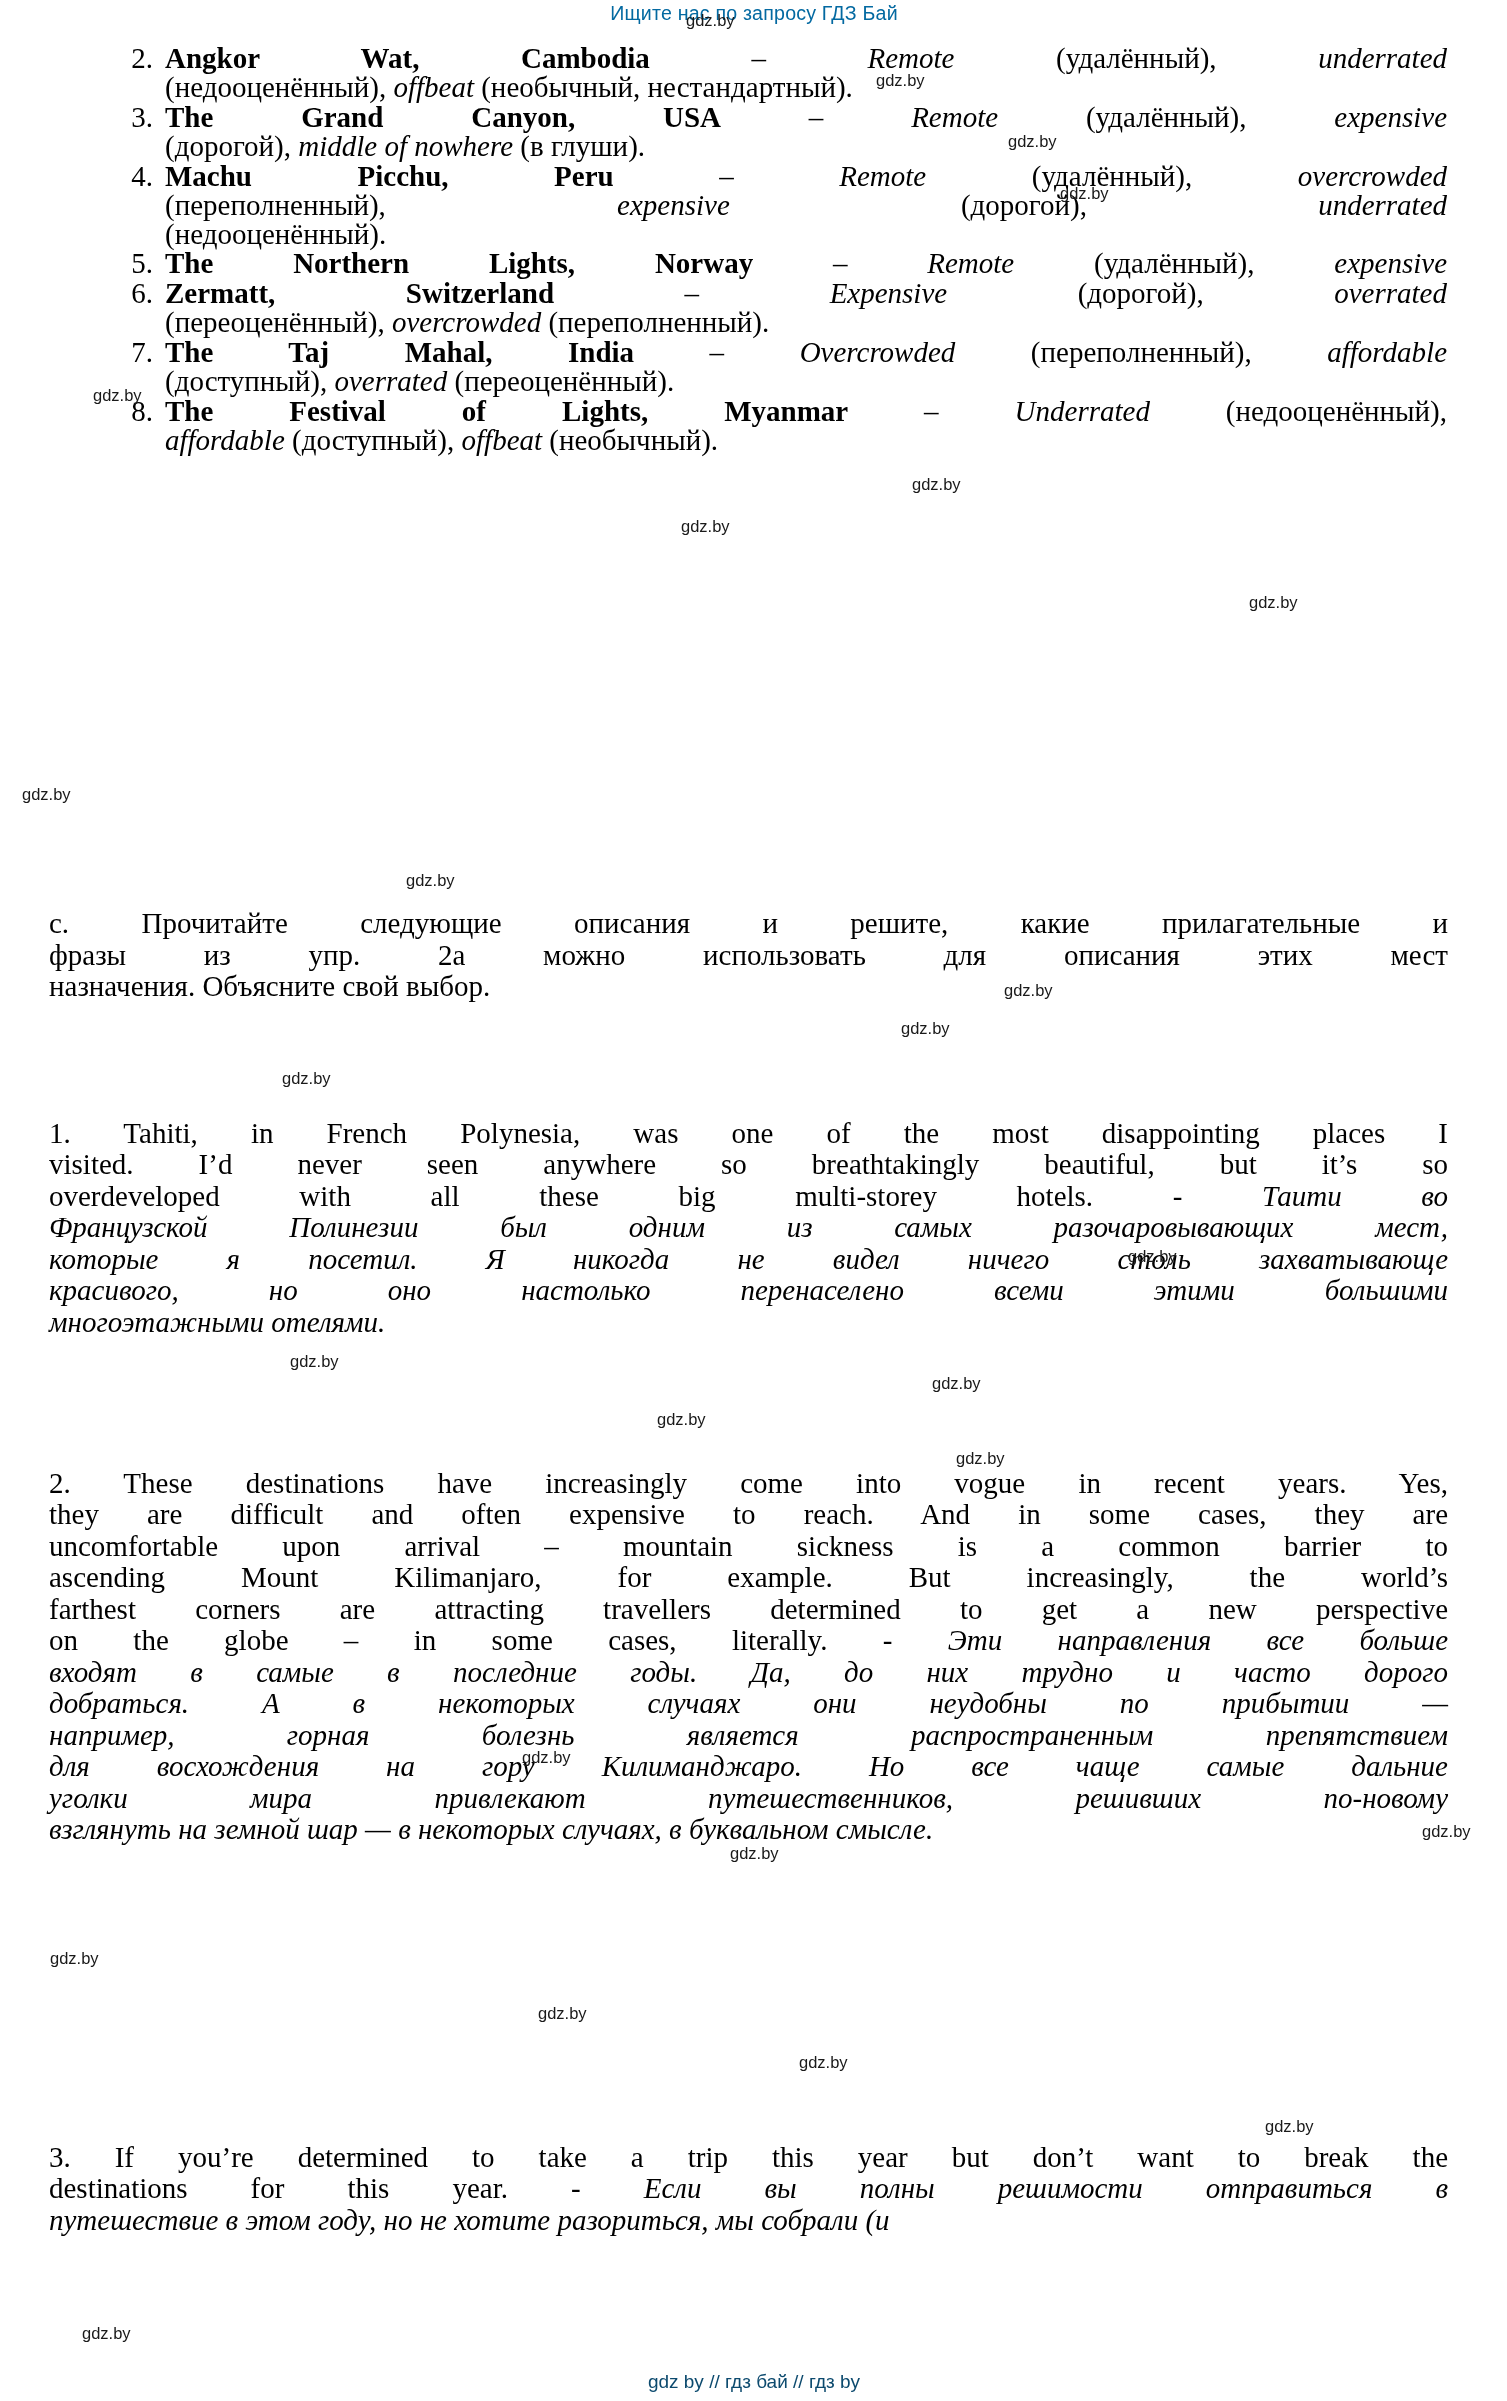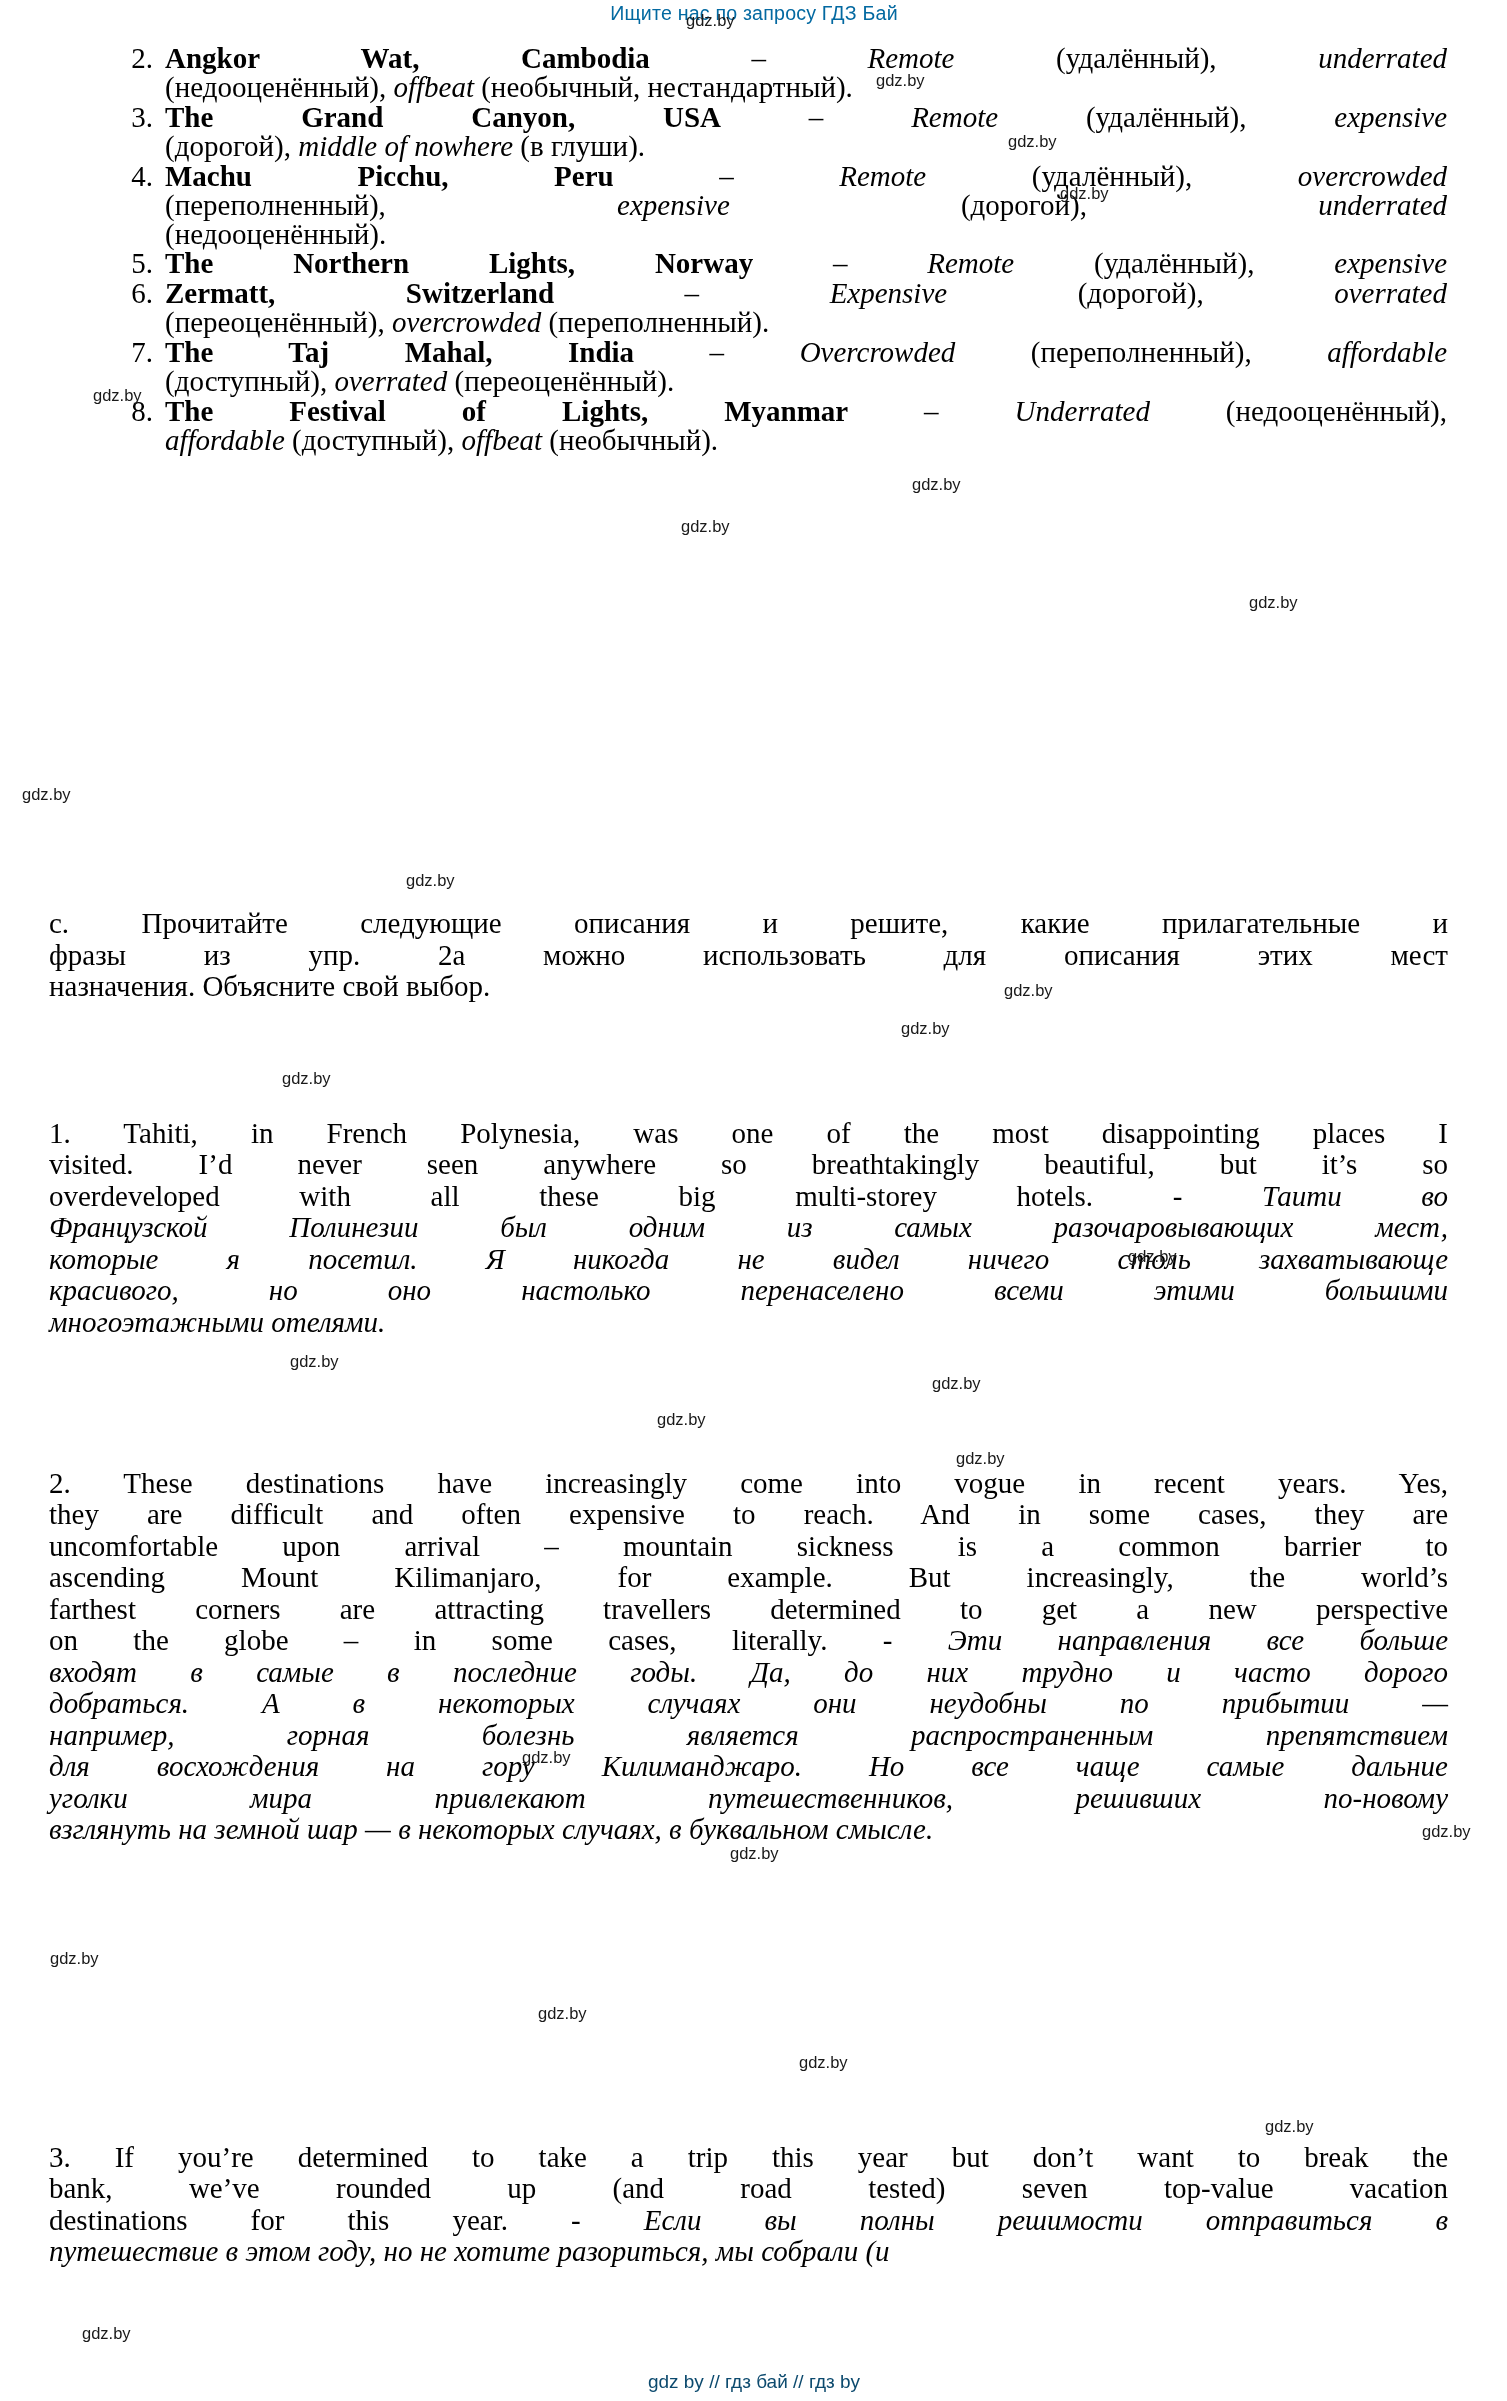--- a/index.html
+++ b/index.html
@@ -239,21 +239,20 @@
     <span class="ln"><i>входят в самые в последние годы. Да, до них трудно и часто дорого</i></span>
     <span class="ln"><i>добраться. А в некоторых случаях они неудобны по прибытии —</i></span>
     <span class="ln"><i>например, горная болезнь является распространенным препятствием</i></span>
     <span class="ln"><i>для восхождения на гору Килиманджаро. Но все чаще самые дальние</i></span>
     <span class="ln"><i>уголки мира привлекают путешественников, решивших по-новому</i></span>
     <span class="ln last"><i>взглянуть на земной шар — в некоторых случаях, в буквальном смысле.</i></span>
   </div>
 
   <div class="passage" id="passage-3">
     <span class="ln">3. If you’re determined to take a trip this year but don’t want to break the</span>
-    <span class="ln">bank, we’ve rounded up (and road tested) seven top-value vacation</span>
     <span class="ln"><span>destinations for this year. -</span><i> Если вы полны решимости отправиться в</i></span>
     <span class="ln last"><i>путешествие в этом году, но не хотите разориться, мы собрали (и</i></span>
   </div>
 
   <div id="watermark-layer">
       <span class="wm" style="left: 686px; top: 11px; color: rgb(26, 26, 26);">gdz.by</span>
       <span class="wm" style="left: 876px; top: 71px; color: rgb(26, 26, 26);">gdz.by</span>
       <span class="wm" style="left: 1008px; top: 132px; color: rgb(26, 26, 26);">gdz.by</span>
       <span class="wm" style="left: 1060px; top: 184px; color: rgb(26, 26, 26);">gdz.by</span>
       <span class="wm" style="left: 93px; top: 386px; color: rgb(26, 26, 26);">gdz.by</span>

